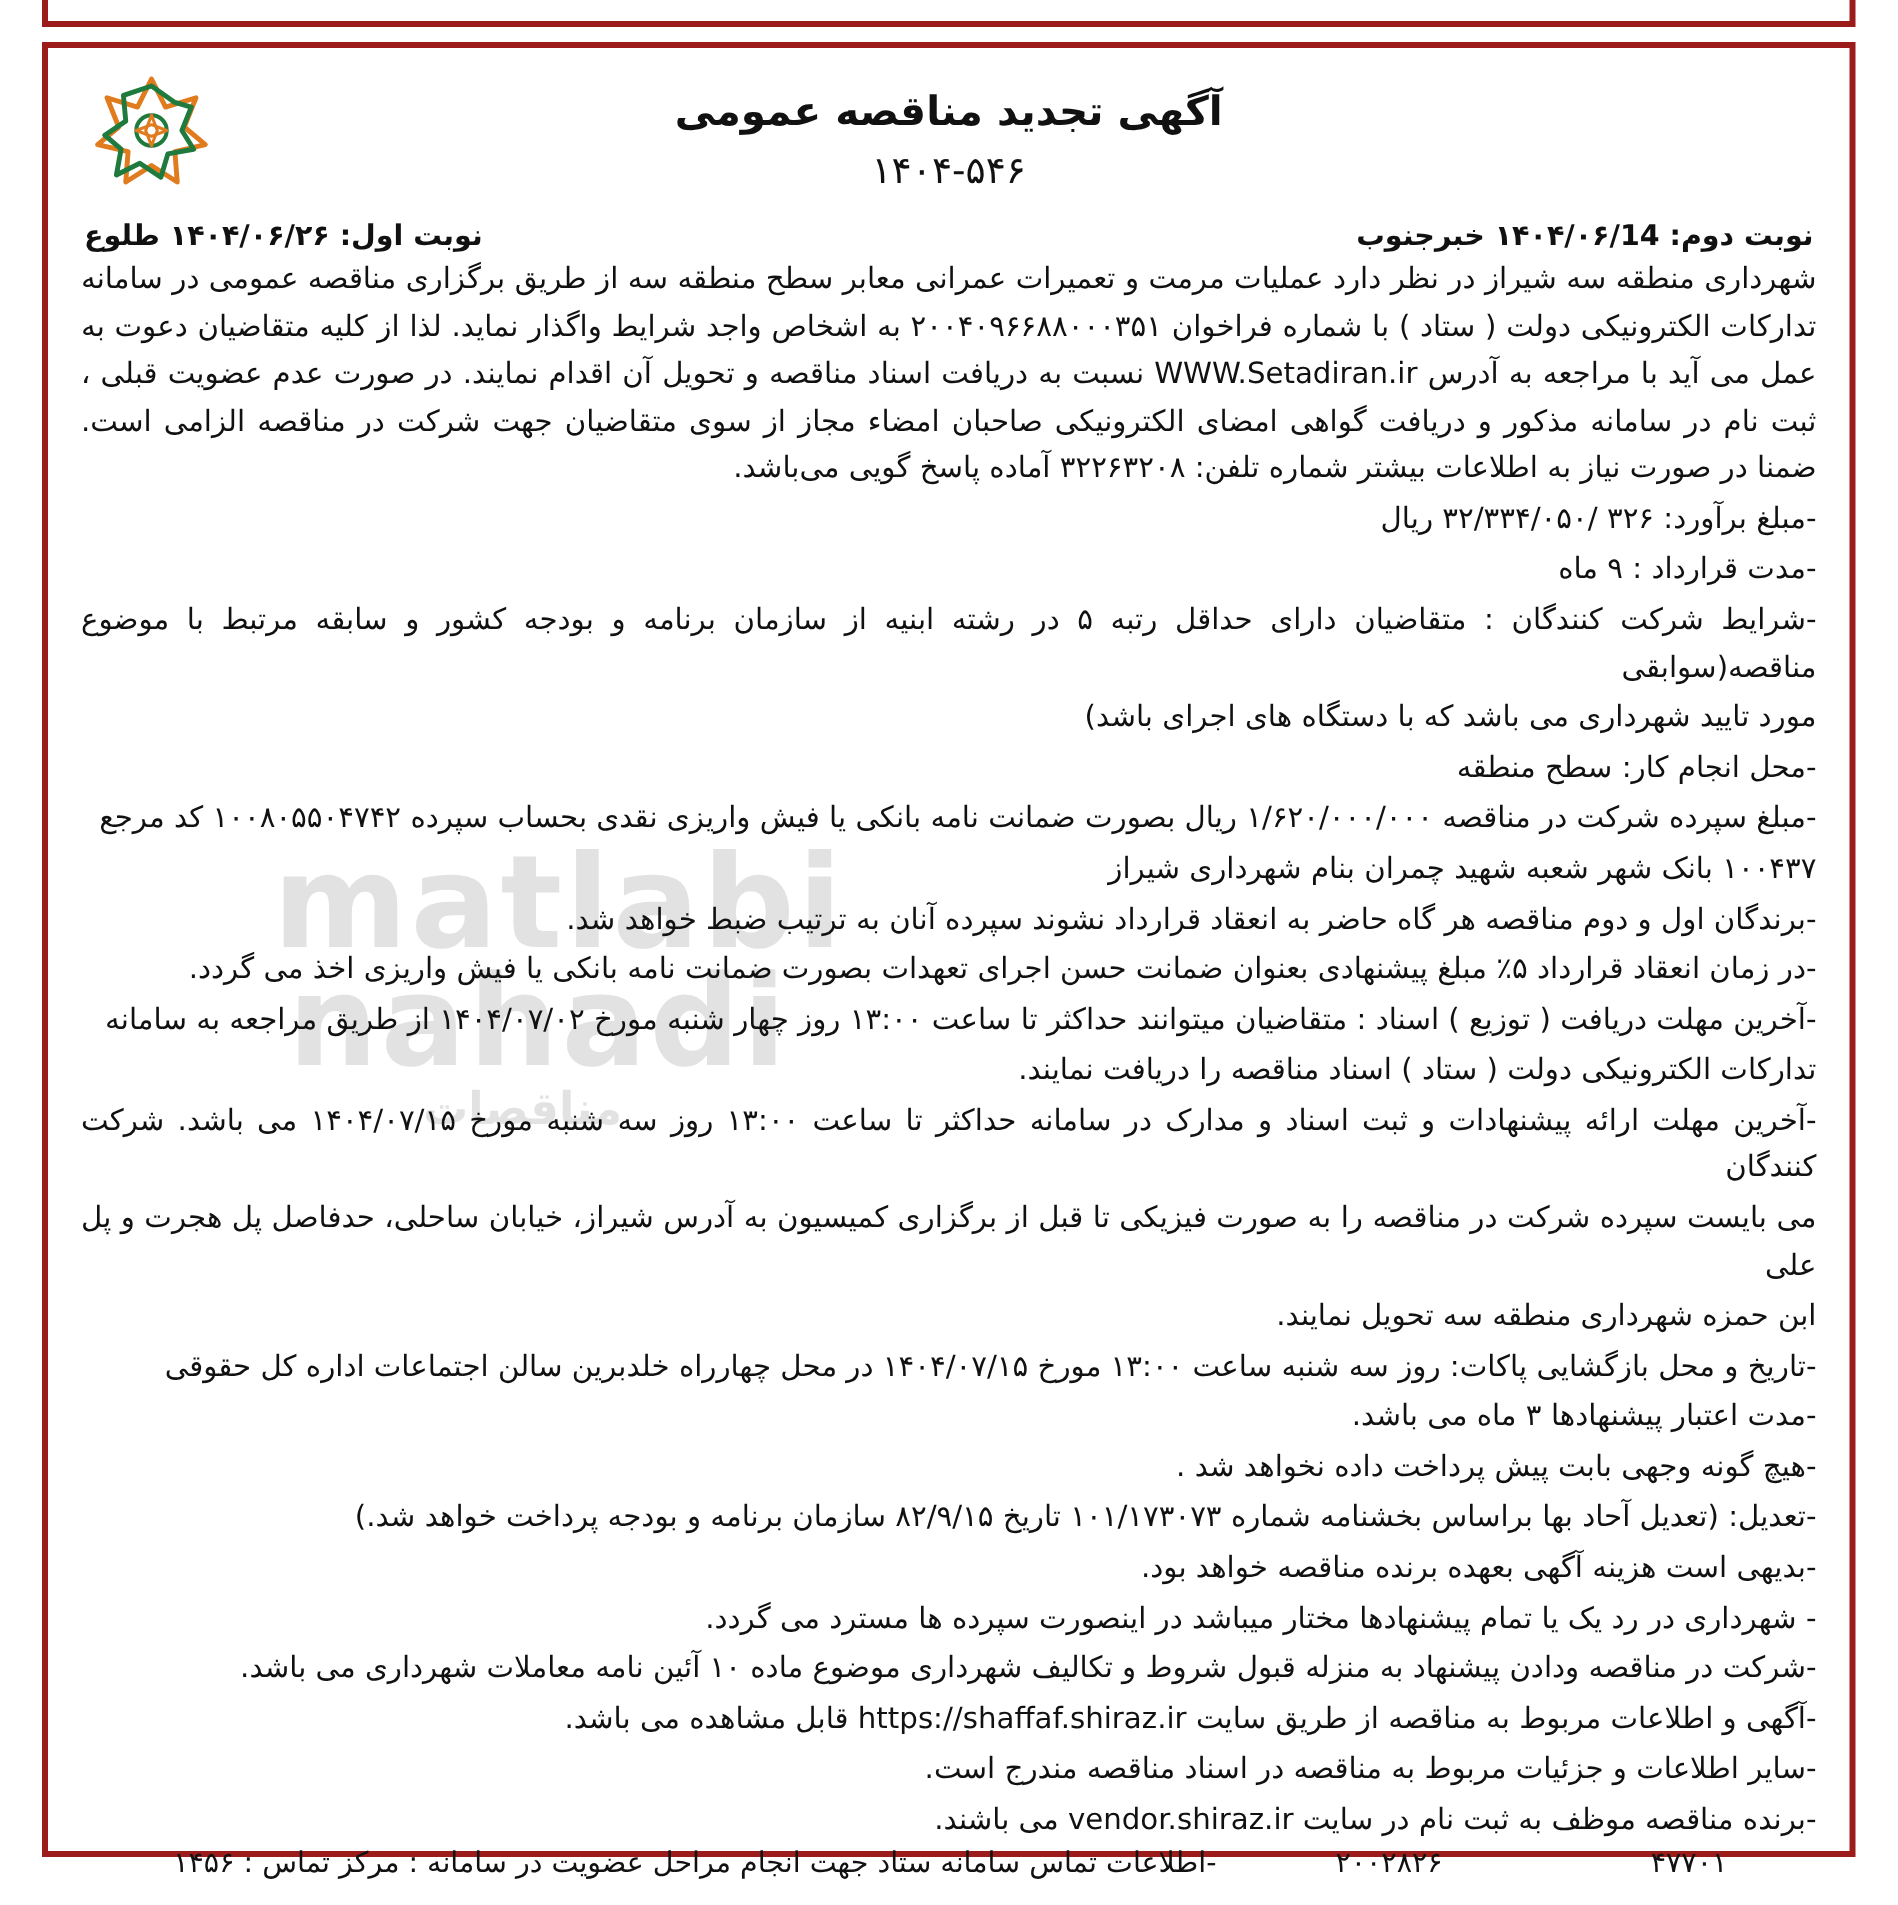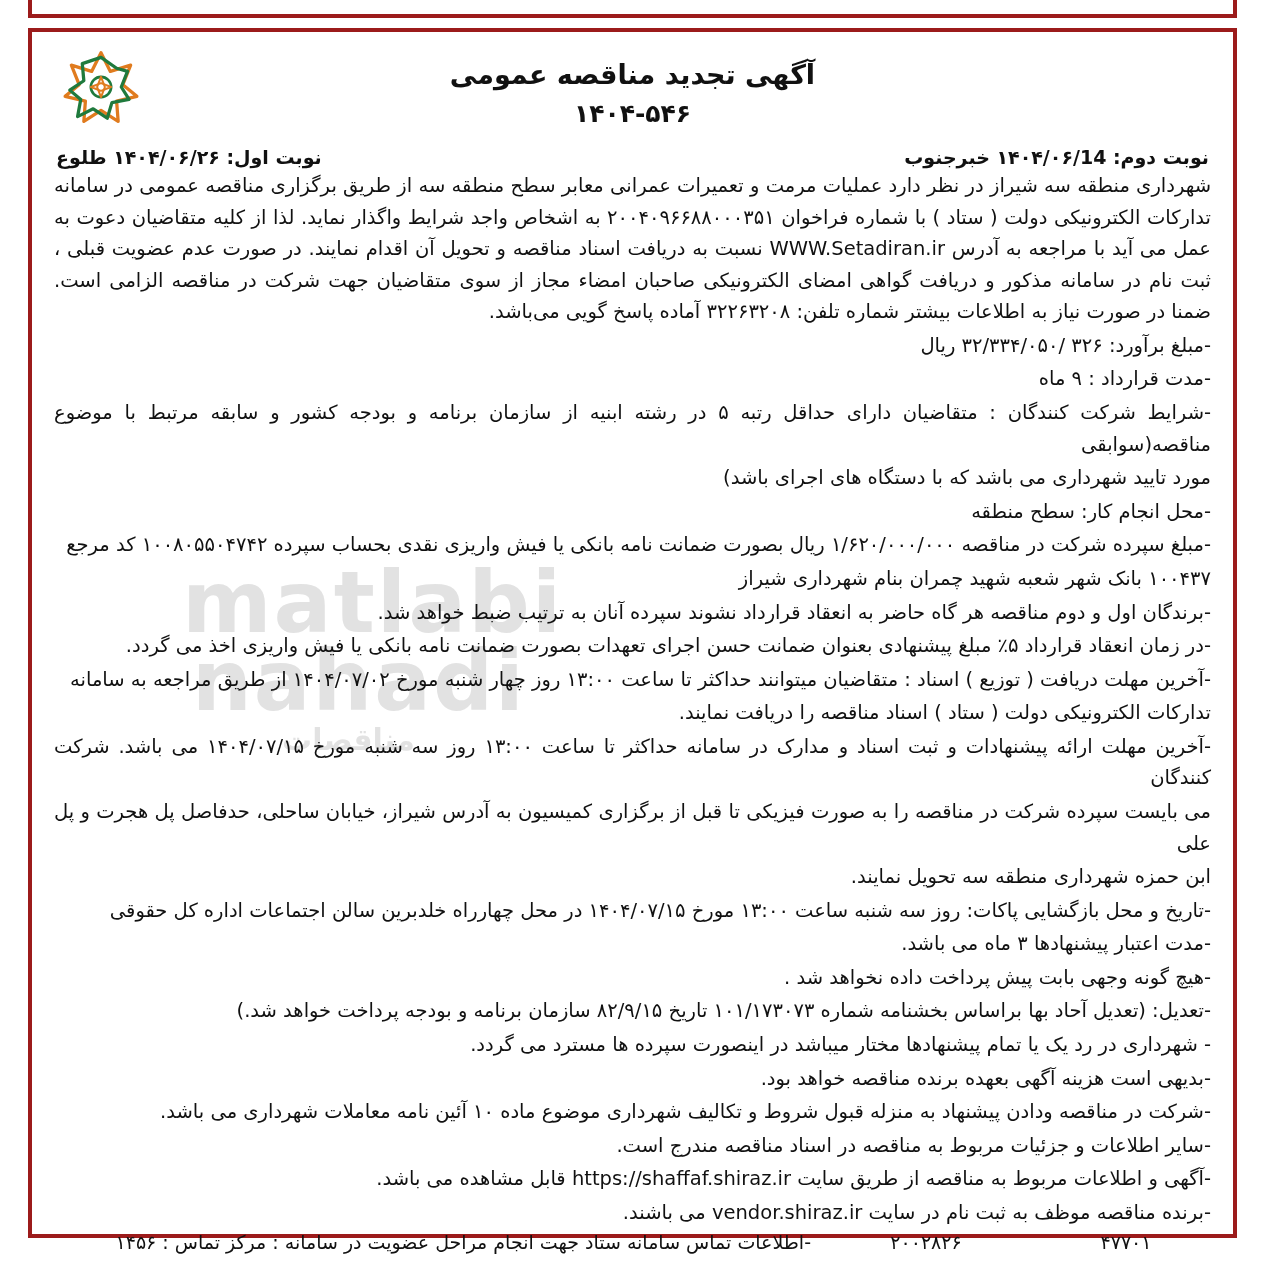--- a/index.html
+++ b/index.html
@@ -89,21 +89,21 @@
   }
   .main-title {
     font-size: 27px;
     font-weight: bold;
     letter-spacing: 0px;
     line-height: 1.25;
     margin: 0;
   }
   .tender-no {
     font-size: 25px;
-    font-weight: bold;
+    font-weight: normal;
     margin-top: 8px;
     letter-spacing: 1px;
   }
 
   
   .rounds {
     display: flex;
     flex-direction: row;
     justify-content: space-between;
     align-items: baseline;
@@ -222,25 +222,25 @@
 
     <div class="bullet">-آخرین مهلت ارائه پیشنهادات و ثبت اسناد و مدارک در سامانه حداکثر تا ساعت ۱۳:۰۰ روز سه شنبه مورخ ۱۴۰۴/۰۷/۱۵ می باشد. شرکت کنندگان</div>
     <div class="bullet">می بایست سپرده شرکت در مناقصه را به صورت فیزیکی تا قبل از برگزاری کمیسیون به آدرس شیراز، خیابان ساحلی، حدفاصل پل هجرت و پل علی</div>
     <div class="line-right">ابن حمزه شهرداری منطقه سه تحویل نمایند.</div>
 
     <div class="bullet">-تاریخ و محل بازگشایی پاکات: روز سه شنبه  ساعت    ۱۳:۰۰  مورخ ۱۴۰۴/۰۷/۱۵ در  محل چهارراه خلدبرین سالن اجتماعات اداره کل حقوقی</div>
 
     <div class="line-right">-مدت اعتبار پیشنهادها ۳ ماه می باشد.</div>
     <div class="line-right">-هیچ گونه وجهی بابت پیش پرداخت داده نخواهد شد .</div>
     <div class="line-right">-تعدیل: (تعدیل آحاد بها براساس بخشنامه شماره ۱۰۱/۱۷۳۰۷۳ تاریخ ۸۲/۹/۱۵ سازمان برنامه و بودجه پرداخت خواهد شد.)</div>
+    <div class="line-right">-بدیهی است هزینه آگهی بعهده برنده مناقصه خواهد بود.</div>
     <div class="line-right">- شهرداری در رد یک یا تمام پیشنهادها  مختار میباشد در اینصورت سپرده ها مسترد می گردد.</div>
-    <div class="line-right">-بدیهی است هزینه آگهی بعهده برنده مناقصه خواهد بود.</div>
     <div class="line-right">-شرکت در مناقصه ودادن پیشنهاد به منزله قبول شروط و تکالیف شهرداری موضوع ماده ۱۰ آئین نامه معاملات شهرداری می باشد.</div>
+    <div class="line-right">-آگهی و اطلاعات مربوط به مناقصه از طریق سایت https://shaffaf.shiraz.ir قابل مشاهده می باشد.</div>
     <div class="line-right">-سایر اطلاعات و جزئیات مربوط به مناقصه در اسناد مناقصه مندرج است.</div>
-    <div class="line-right">-آگهی و اطلاعات مربوط به مناقصه از طریق سایت https://shaffaf.shiraz.ir قابل مشاهده می باشد.</div>
     <div class="line-right">-برنده مناقصه موظف به ثبت نام در سایت vendor.shiraz.ir می باشند.</div>
 
     <div class="contact-row">
       <span class="c-num-2">۴۷۷۰۱</span>
       <span class="c-num-1">۲۰۰۲۸۲۶</span>
       <span class="c-main">-اطلاعات تماس سامانه ستاد جهت انجام مراحل عضویت در سامانه : مرکز تماس : ۱۴۵۶</span>
     </div>
 
   </div>
 </div>

